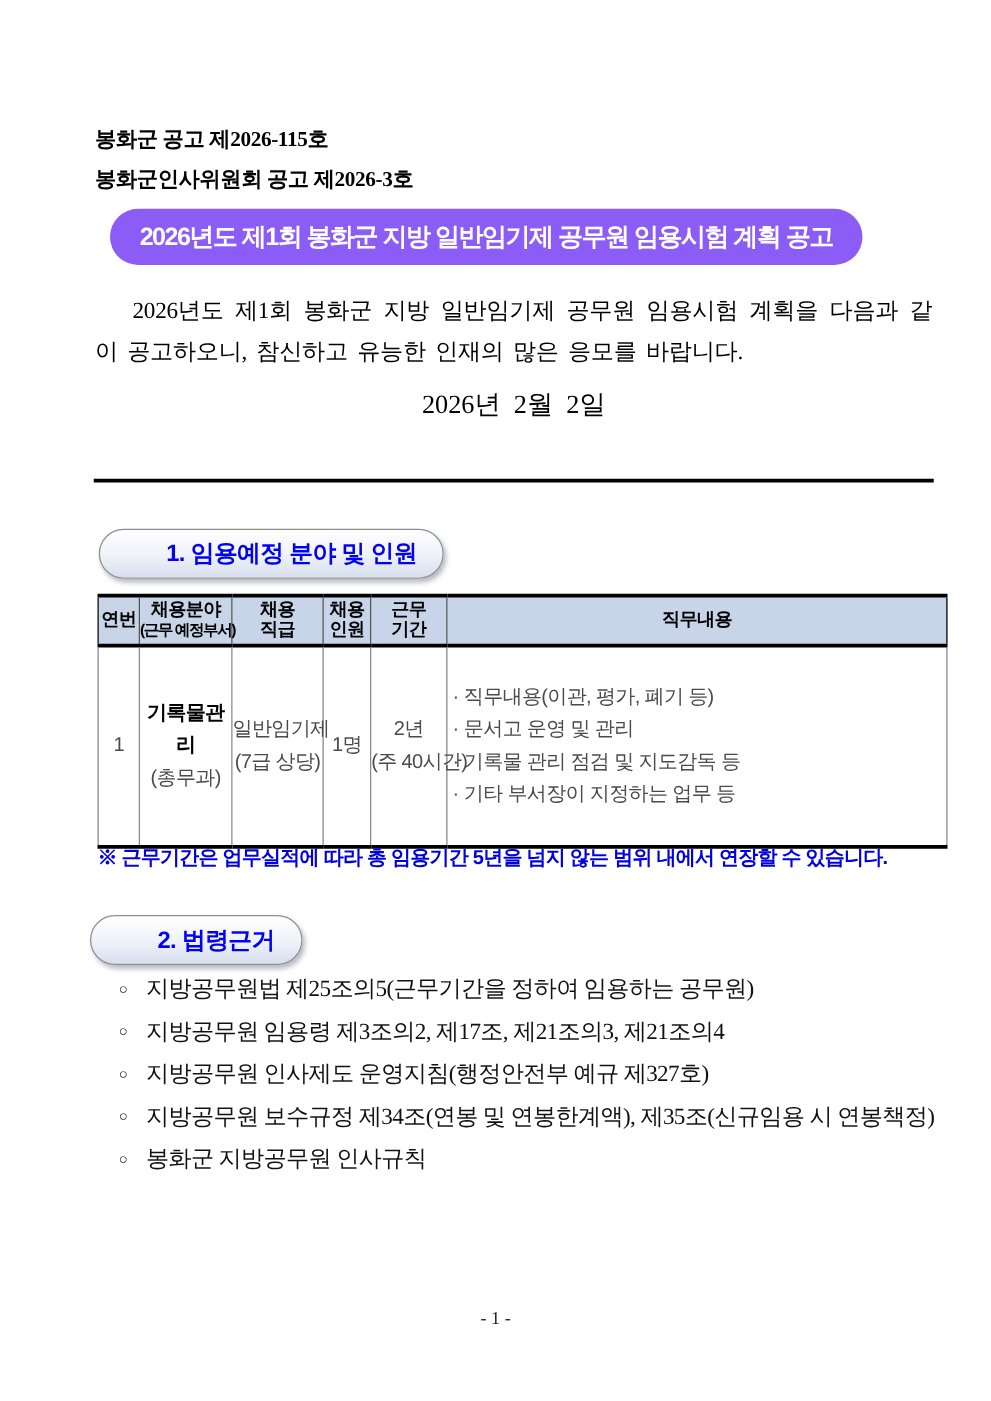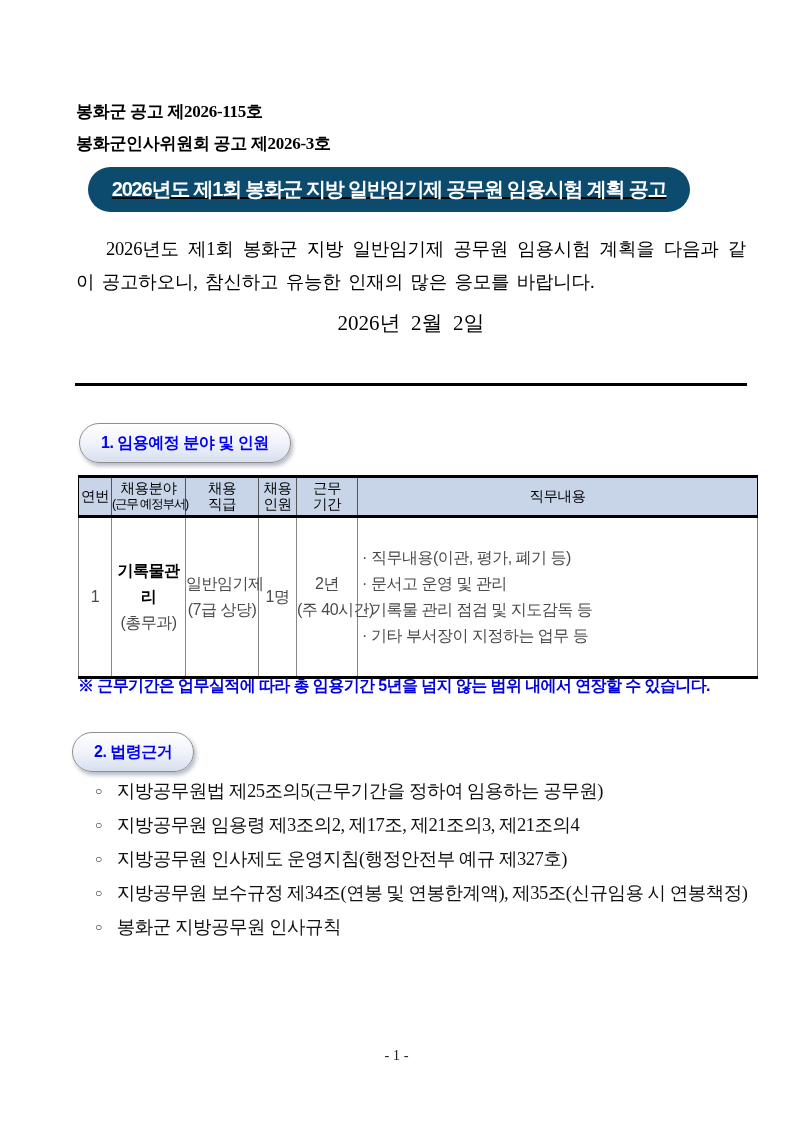--- a/index.html
+++ b/index.html
@@ -26,26 +26,25 @@
   #notice1 { top: 100px; }
   #notice2 { top: 132px; }
 
   
   .banner {
     position: absolute;
     left: 88px;
     top: 167px;
     width: 602px;
     height: 45px;
-    background: #0c4a6e;
+    background: #8b5cf6;
     border-radius: 23px;
     display: flex;
     align-items: center;
     justify-content: center;
-    text-decoration: underline;
   }
   .banner-text {
     color: #ffffff;
     font-family: "Liberation Sans", sans-serif;
     font-weight: bold;
     font-size: 20px;
     letter-spacing: -1.2px;
     white-space: nowrap;
   }
 
@@ -102,44 +101,45 @@
     display: flex;
     align-items: center;
     padding: 0 21px;
     box-sizing: border-box;
   }
   #badge1 { left: 79px; top: 423px; }
   #badge2 { left: 72px; top: 732px; }
   .badge-text {
     font-family: "Liberation Sans", sans-serif;
     font-weight: bold;
-    font-size: 16px;
+    font-size: 19px;
     color: #0202f2;
     letter-spacing: -0.5px;
     white-space: nowrap;
+    margin-left: 32px;
   }
 
   
   .table-wrap { position: absolute; left: 78px; top: 475px; }
   table.recruit {
     border-collapse: collapse;
     table-layout: fixed;
     width: 679px;
     font-family: "Liberation Sans", sans-serif;
   }
   table.recruit th {
     background: #c8d5e8;
     border-top: 3px solid #000;
     border-bottom: 3px solid #000;
     border-left: 1px solid #555;
     border-right: 1px solid #555;
     font-size: 14.5px;
     line-height: 16px;
     padding: 2px 0 3px 0;
-    font-weight: normal;
+    font-weight: bold;
     color: #000;
     vertical-align: middle;
   }
   table.recruit th:first-child { border-left: 1.5px solid #000; }
   table.recruit th:last-child { border-right: 1.5px solid #000; }
   .th-sub { font-size: 12.5px; letter-spacing: -1.2px; white-space: nowrap; display: block; }
   .th-main { display: block; letter-spacing: -0.5px; }
 
   table.recruit td {
     border-left: 1px solid #888;

